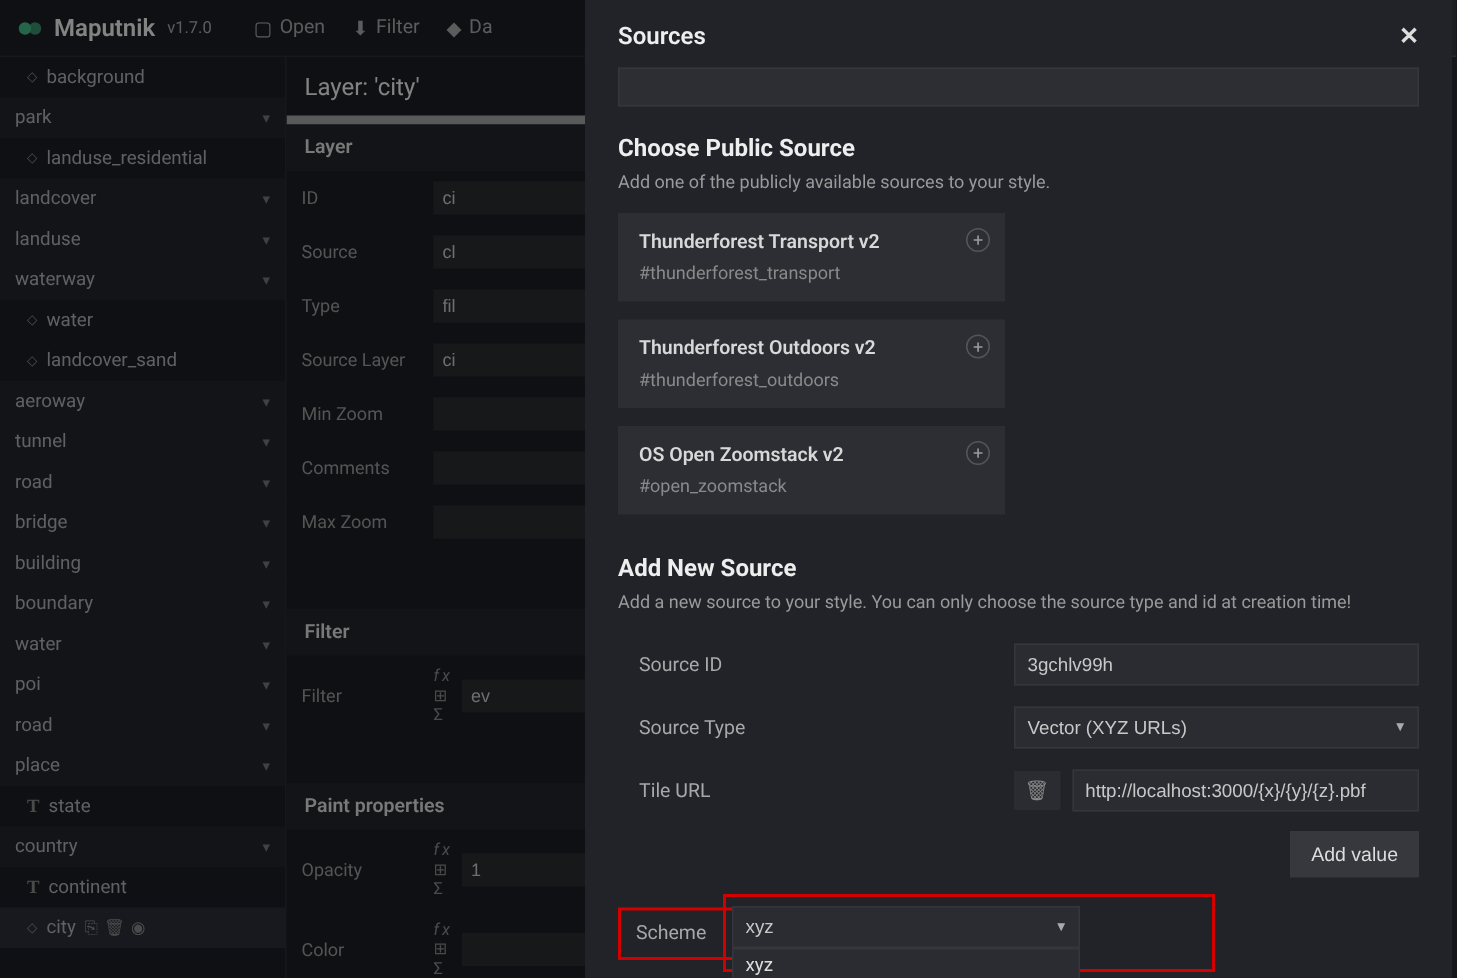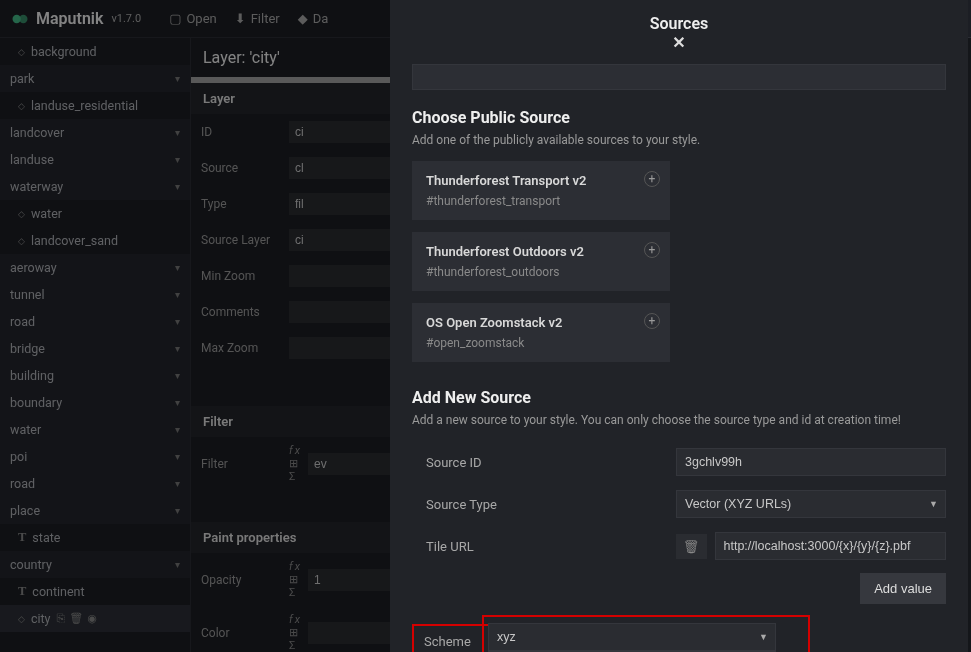--- a/index.html
+++ b/index.html
@@ -71,21 +71,21 @@
   
   .modal {
     position:absolute;
     top:0; left:390px;
     width: 578px; height: 652px;
     background:#212328;
     color:#ccc;
     overflow-y:auto;
     padding: 14px 22px 20px 22px;
   }
-  .modal-head { display:flex; justify-content:space-between; align-items:center; font-size:16px; font-weight:600; color:#eee; margin-bottom:12px;flex-direction:column;}
+  .modal-head { display:flex; justify-content:space-between; align-items:center; font-size:16px; font-weight:600; color:#eee; margin-bottom:12px;}
   .modal-close { cursor:pointer; color:#ddd; font-size:16px; }
   .modal-bar { background:#2c2e34; height:26px; border:1px solid #34363c; margin-bottom:18px;}
   .sect-title { font-size:16px; font-weight:700; color:#eee; margin-bottom:6px;}
   .sect-sub { font-size:12px; color:#9a9a9a; margin-bottom:14px;}
   .cards { display:flex; flex-wrap:wrap; gap:12px; margin-bottom:26px;flex-direction:column;}
   .card {
     background:#2c2e34; width: 258px; padding:12px 14px;
     position:relative; cursor:pointer;
   }
   .card-title { color:#d8d8d8; font-size:13px; font-weight:600; margin-bottom:6px;}
@@ -111,21 +111,21 @@
   .highlight-red { border: 2px solid #d40000; }
   .scheme-label-box { padding:8px 10px; margin-left:-14px; width:130px;}
   .scheme-control-box { padding:6px 4px 14px 4px; width: 328px; margin-left: -60px;}
   .dropdown-options {
     position:absolute; top:100%; left:0; right:0;
     background:#2a2c31; border:1px solid #34363c;
     z-index:10;
   }
   .dd-opt { padding:3px 8px; font-size:12.5px; cursor:pointer; color:#ddd;}
   .dd-opt.sel { background:#1e90ff; color:#fff; }
-  .scheme-select-host { position:relative; width: 288px;}
+  .scheme-select-host { position:relative; width: 232px;}
 
   svg.logo-icon { width:20px; height:20px; }
 </style>
 </head>
 <body>
 
 <div class="header">
   <div class="logo">
     <svg class="logo-icon" viewBox="0 0 24 24">
         <circle cx="8" cy="12" r="5" fill="#4b8"></circle>

